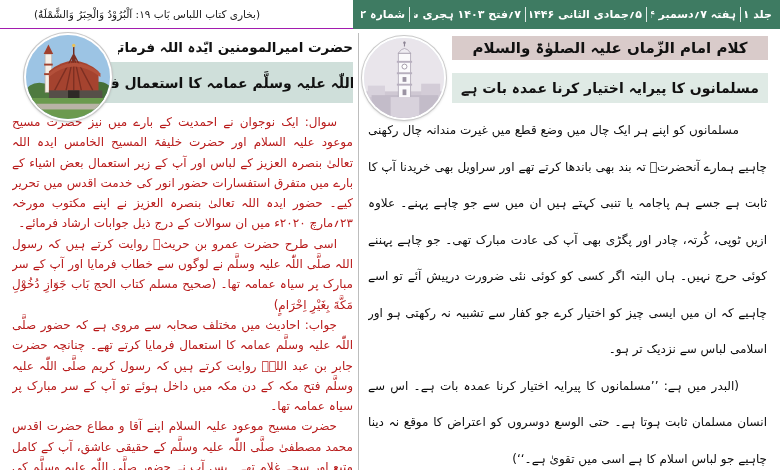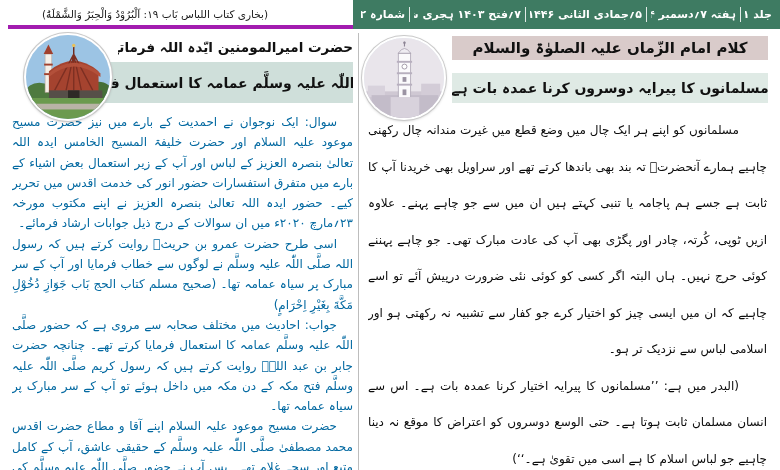--- a/index.html
+++ b/index.html
@@ -7,23 +7,23 @@
   body {
     position:relative;
     width:780px; height:470px;
     background:#ffffff;
     font-family:"DejaVu Sans","Liberation Sans",sans-serif;
     color:#111;
     overflow:hidden;
   }
   
   .top-left-strip {
-    position:absolute; left:8px; top:0; width:353px; height:29px;
+    position:absolute; left:0; top:0; width:353px; height:29px;
     background:#fff;
-    border-bottom:4px solid #a21caf;
+    border-bottom:1px solid #a21caf;
     direction:rtl; text-align:left;
     padding:2px 8px 16px 34px;
     font-size:10.5px; line-height:24px; color:#1a1a1a;
     white-space:nowrap; overflow:hidden;
   }
   
   .masthead {
     position:absolute; left:353px; top:0; width:427px; height:29px;
     background:#3e7b62;
     color:#ffffff;
@@ -80,21 +80,21 @@
     overflow:hidden; z-index:3; background:#dfe8f0;
   }
   .photo-left  { left:24px;  top:33px; width:88px; height:88px; }
   .photo-right { left:362px; top:36px; width:84px; height:84px; }
   .photo-circle svg { display:block; width:100%; height:100%; }
   
   .body-left {
     position:absolute; left:12px; top:112px; width:341px; height:358px;
     overflow:hidden;
     direction:rtl; text-align:justify;
-    font-size:12px; line-height:20.3px; color:#0369a1;
+    font-size:12px; line-height:20.3px; color:#b91c1c;
   }
   .body-left p { margin:0; text-indent:16px; }
   .body-right {
     position:absolute; left:368px; top:112px; width:399px; height:358px;
     overflow:hidden;
     direction:rtl; text-align:justify;
     font-size:12px; line-height:36.5px; color:#0d0d0d;
   }
   .body-right p { margin:0; text-indent:28px; }
 </style>
@@ -136,21 +136,21 @@
     <line x1="50" y1="12" x2="50" y2="20" stroke="#6d2a1e" stroke-width="1.5"></line>
     <circle cx="50" cy="11" r="1.8" fill="#e8c15a"></circle>
     <rect x="24" y="58" width="56" height="8" fill="#564f48"></rect>
     <rect x="44" y="58" width="12" height="8" fill="#2e2a26"></rect>
     <rect x="0" y="66" width="88" height="22" fill="#6b9a4e"></rect>
     <rect x="0" y="72" width="88" height="6" fill="#b9b3a6"></rect>
   </svg>
 </div>
 
 <div class="rh-band1">کلام امام الزّماں علیہ الصلوٰۃ والسلام</div>
-<div class="rh-band2">مسلمانوں کا پیرایہ دوسروں کرنا عمدہ بات ہے</div>
+<div class="rh-band2">مسلمانوں کا پیرایہ اختیار کرنا عمدہ بات ہے</div>
 
 <div class="photo-circle photo-right">
   <svg viewBox="0 0 84 84" xmlns="http://www.w3.org/2000/svg">
     <rect x="0" y="0" width="84" height="84" fill="#e9e5eb"></rect>
     <rect x="0" y="56" width="84" height="28" fill="#cfc8d3"></rect>
     <rect x="4" y="50" width="18" height="12" fill="#d8d2dc"></rect>
     <rect x="60" y="48" width="20" height="16" fill="#d3ccd7"></rect>
     <rect x="8" y="60" width="70" height="24" fill="#c3bcc9"></rect>
     <rect x="36" y="16" width="13" height="48" fill="#fbfafc" stroke="#a79fae" stroke-width="0.8"></rect>
     <path d="M36 16 Q42.5 6 49 16 Z" fill="#efecf2" stroke="#a79fae" stroke-width="0.8"></path>

